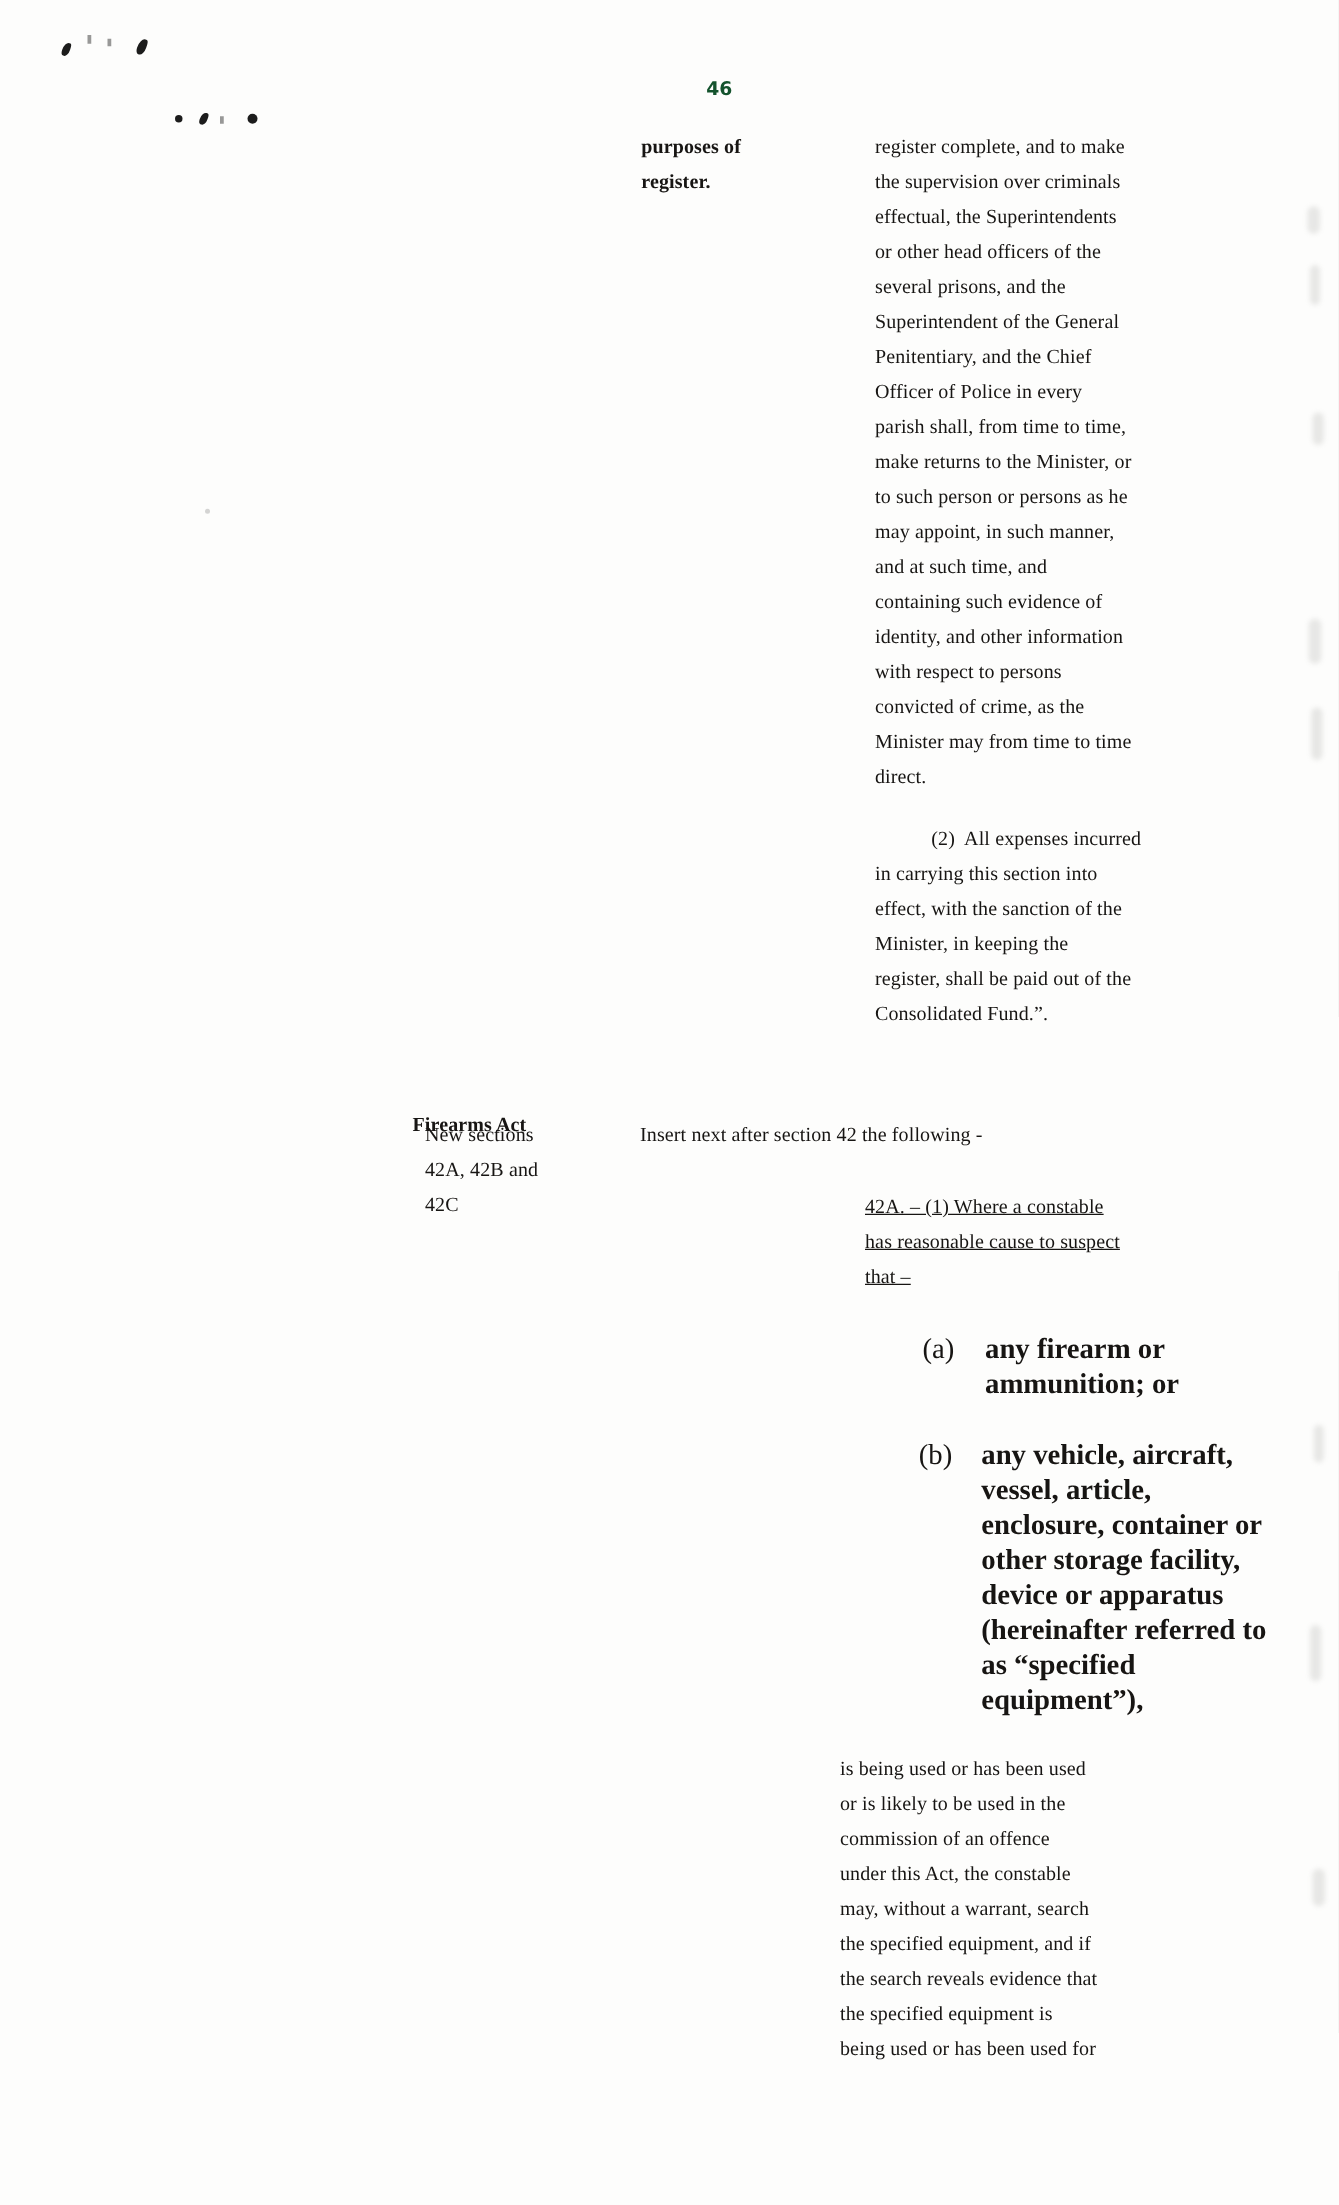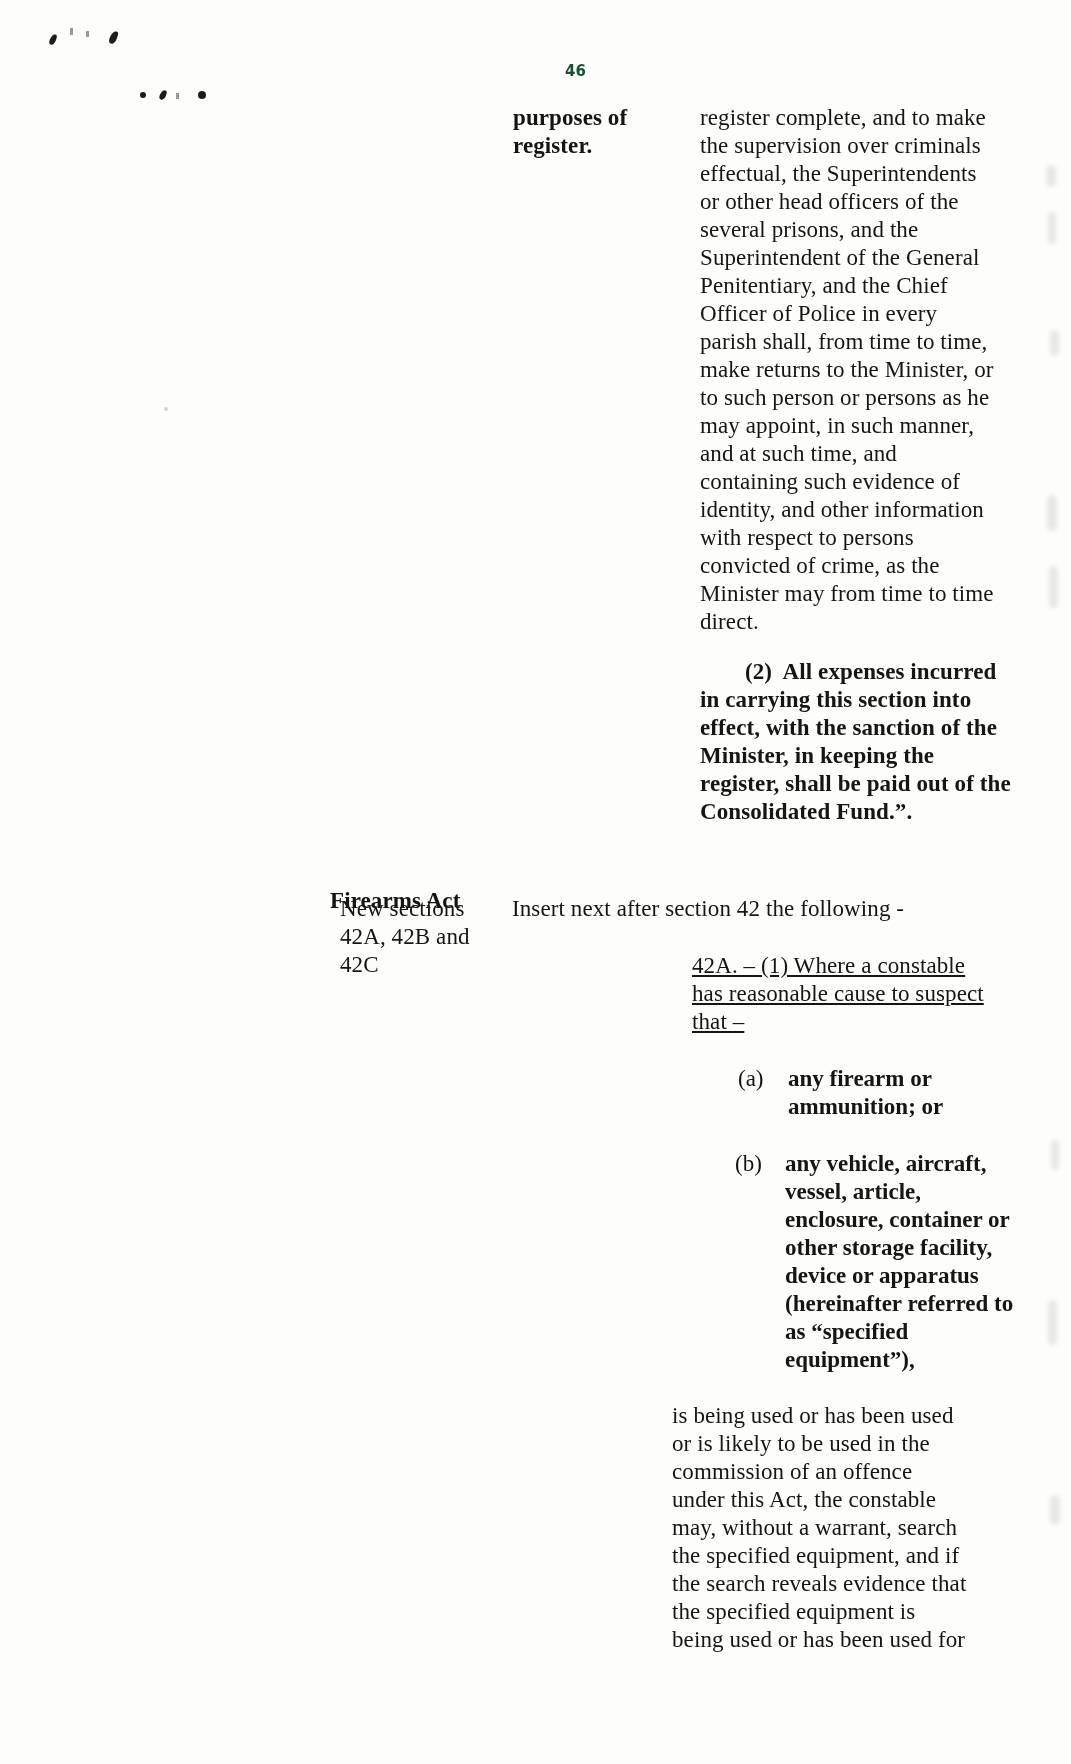--- a/index.html
+++ b/index.html
@@ -13,36 +13,36 @@
     height: 1764px;
     margin: 0 auto;
     background: #fdfdfc;
     overflow: hidden;
     font-family: "Liberation Serif", "DejaVu Serif", serif;
     color: #171513;
   }
   .txt {
     position: absolute;
     white-space: pre;
-    font-size: 23px;
+    font-size: 16px;
     line-height: 28px;
     letter-spacing: 0.1px;
   }
   .bold { font-weight: bold; }
   .italic { font-style: italic; }
   .page-number {
     position: absolute;
     left: 565px;
     top: 62px;
     font-family: "DejaVu Sans", sans-serif;
     font-size: 15px;
     font-weight: 700;
     color: #14532d;
   }
-  .indent-first { text-indent: 45px; font-weight: bold; }
+  .indent-first { text-indent: 45px; }
   .note-rest {
     margin-left: 23px;
     white-space: pre;
   }
   .list-item {
     position: absolute;
     font-size: 23px;
     line-height: 28px;
   }
   .list-label {

